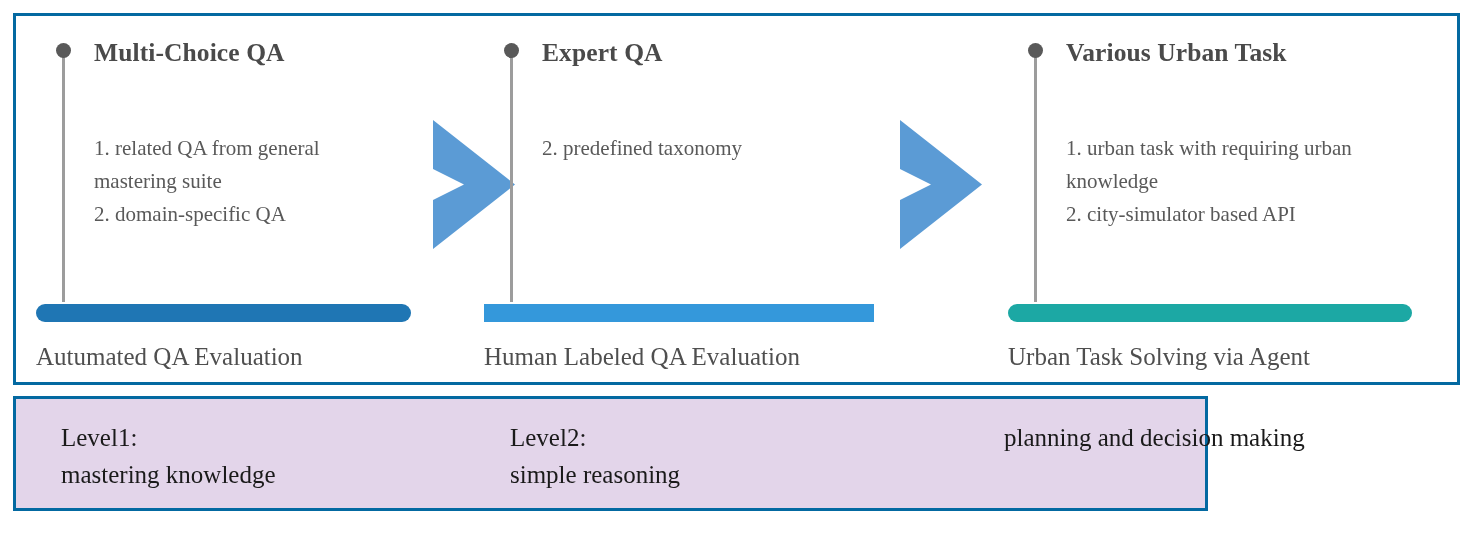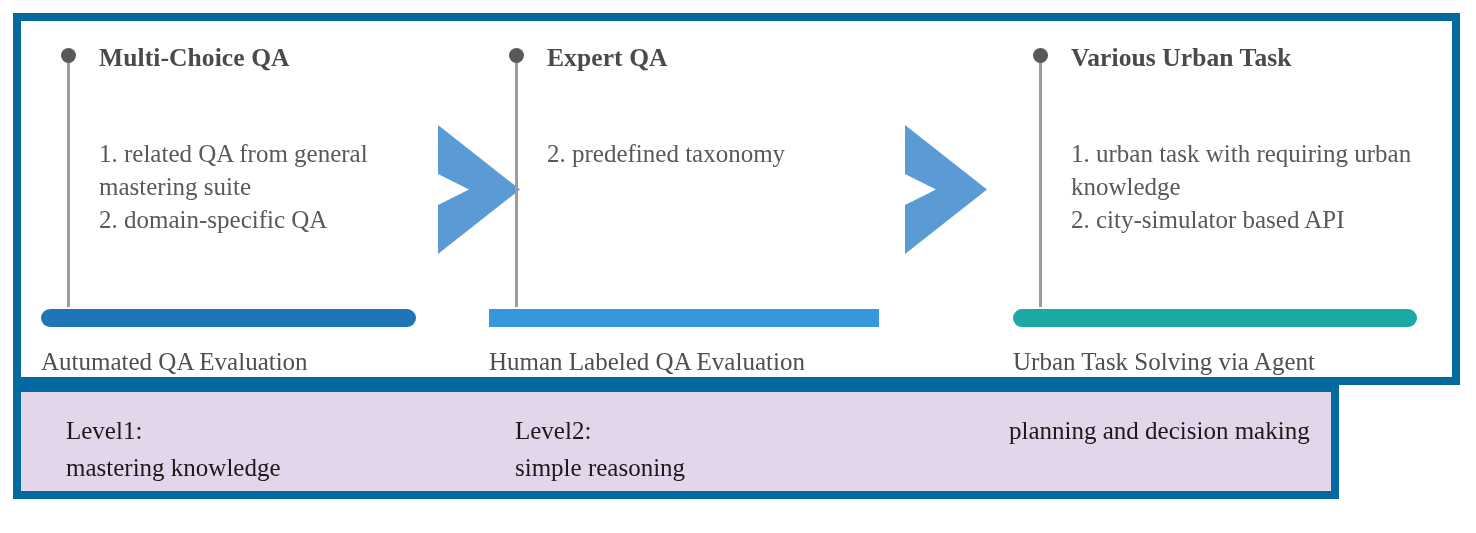--- a/index.html
+++ b/index.html
@@ -15,33 +15,33 @@
     width: 1476px;
     height: 533px;
     background: #ffffff;
     overflow: hidden;
   }
 
   
   .panel {
     position: absolute;
     box-sizing: border-box;
-    border: 8px solid #0369a1;
+    border: 3px solid #0369a1;
     background: #ffffff;
   }
   #stage-panel {
     left: 13px;
     top: 13px;
     width: 1447px;
     height: 372px;
   }
   #level-panel {
     left: 13px;
-    top: 384px;
-    width: 1326px;
+    top: 396px;
+    width: 1195px;
     height: 115px;
     background: #E3D5EA;
   }
 
   
   .stage-col {
     position: absolute;
     top: 0;
     height: 100%;
   }
@@ -71,21 +71,21 @@
     font-size: 25.5px;
     font-weight: bold;
     color: #4A4A4A;
     letter-spacing: 0.1px;
     white-space: nowrap;
   }
   .stage-body {
     position: absolute;
     left: 58px;
     top: 116px;
-    font-size: 25px;
+    font-size: 21px;
     line-height: 33px;
     color: #595959;
   }
   .stage-body .ln {
     display: block;
     white-space: nowrap;
   }
   .stage-bar {
     position: absolute;
     height: 18px;

